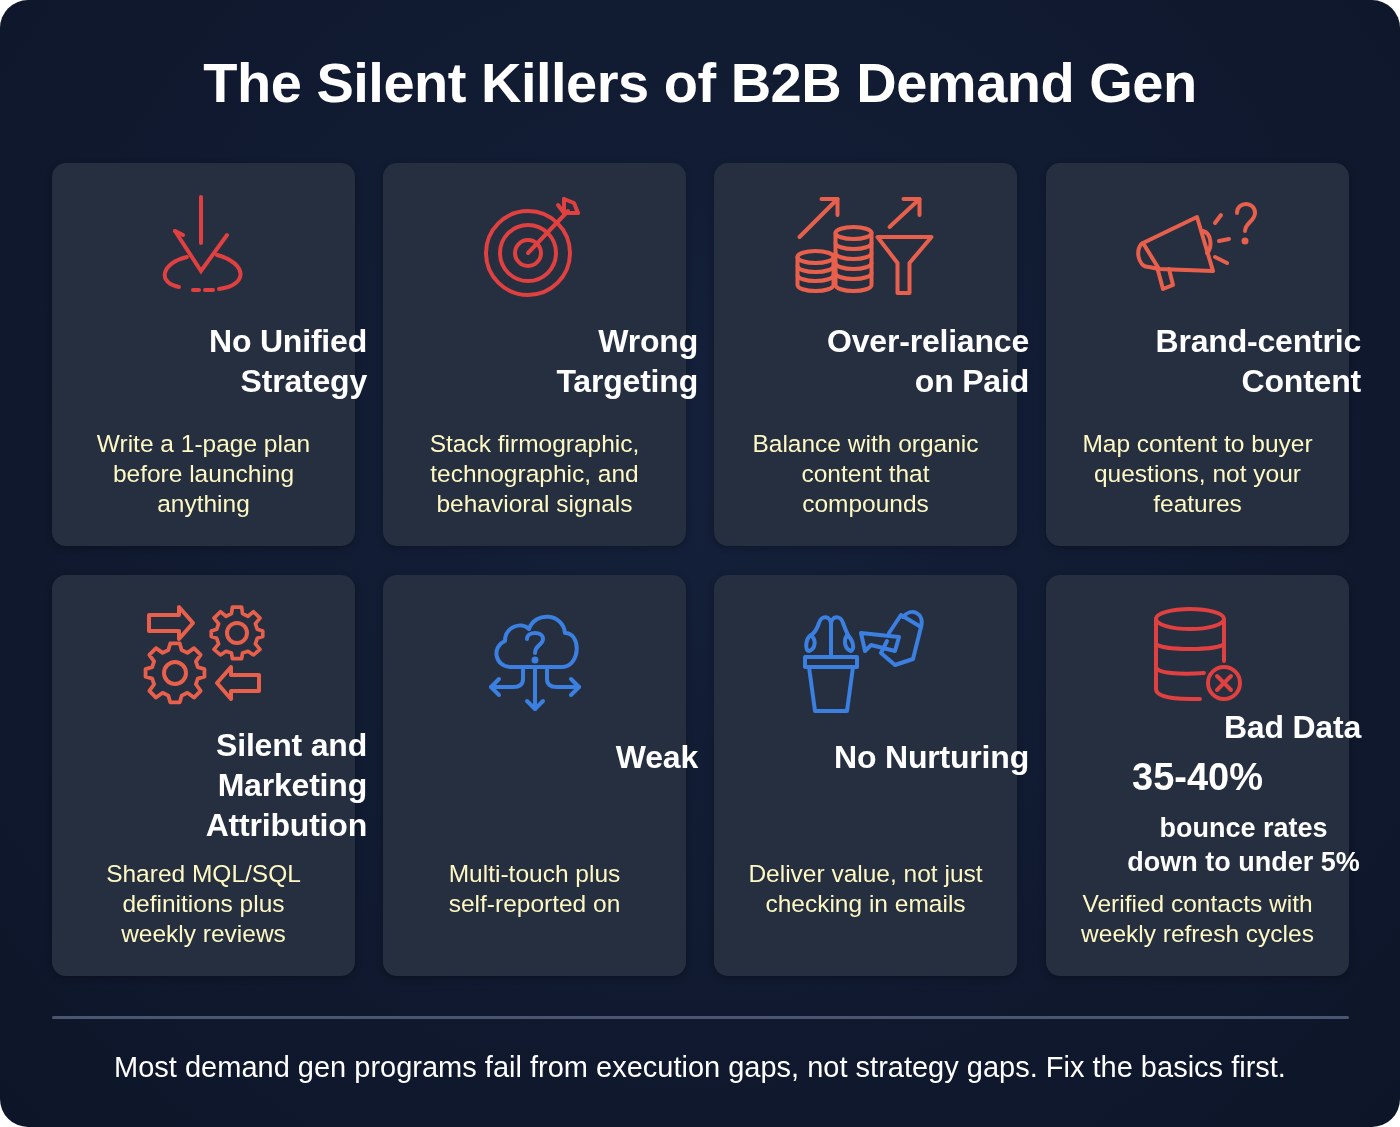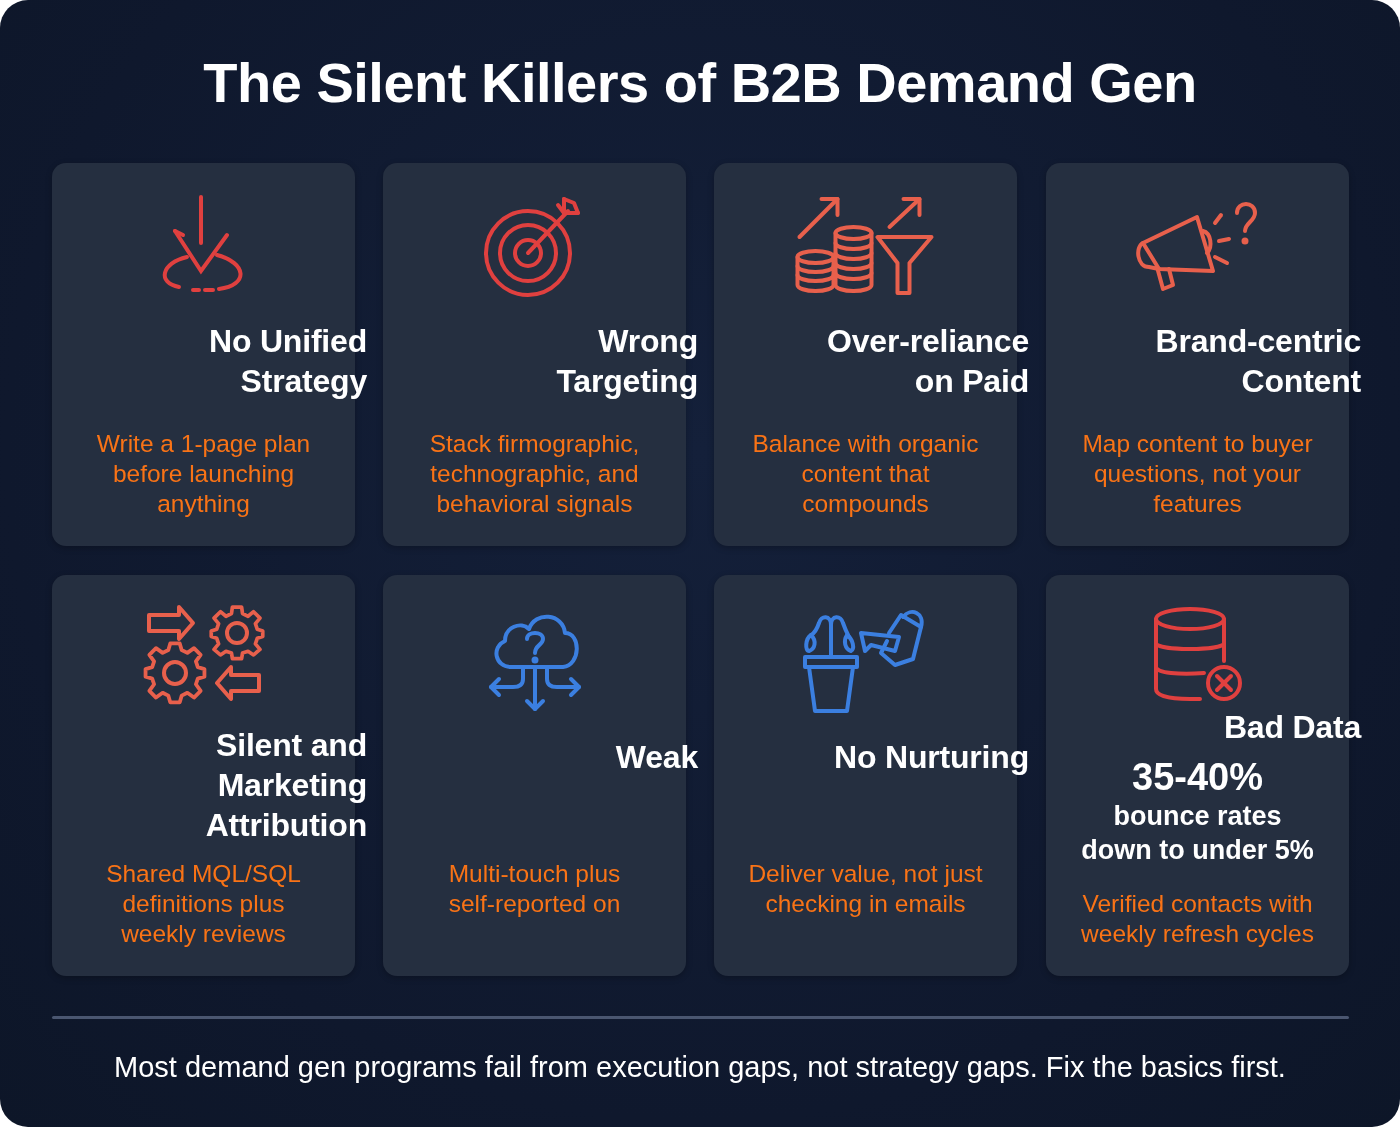--- a/index.html
+++ b/index.html
@@ -21,21 +21,21 @@
   .row1 { top: 163px; height: 383px; }
   .row2 { top: 575px; height: 401px; }
   .c1 { left: 52px; } .c2 { left: 383px; } .c3 { left: 714px; } .c4 { left: 1046px; }
   .icon { position: absolute; left: 50%; transform: translateX(-50%); }
   .icon svg { display: block; }
   .card-title {
     position: absolute; left: 0; width: 100%; text-align: right; color: #ffffff;
     font-weight: 700; font-size: 32px; line-height: 40px; letter-spacing: -0.2px; margin-left: 12px;
   }
   .card-desc {
-    position: absolute; left: 0; width: 100%; text-align: center; color: #f97316;
+    position: absolute; left: 0; width: 100%; text-align: center; color: #fef9c3;
     font-size: 24.5px; line-height: 30px;
   }
   .stat-big {
     position: absolute; left: 0; width: 100%; text-align: center; color: #ffffff;
     font-weight: 700; font-size: 38px; line-height: 54px;
   }
   .stat-sub {
     position: absolute; left: 0; width: 100%; text-align: center; color: #ffffff;
     font-weight: 700; font-size: 27px; line-height: 34px;
   }
@@ -247,21 +247,21 @@
         <path d="M6,62 C6,68 30,70 54,68"></path>
         <circle cx="74" cy="78" r="16"></circle>
         <line x1="67" y1="71" x2="81" y2="85"></line>
         <line x1="81" y1="71" x2="67" y2="85"></line>
       </svg>
     </div>
     <div class="card-title" style="top:132px;">
       <div>Bad Data</div>
     </div>
     <div class="stat-big" style="top:175px;">35-40%</div>
-    <div class="stat-sub" style="top:224px;">
+    <div class="stat-sub" style="top:236px;padding-left:46px;">
       <div>bounce rates</div>
         <div>down to under 5%</div>
     </div>
     <div class="card-desc" style="top:314px;">
       <div>Verified contacts with</div>
         <div>weekly refresh cycles</div>
     </div>
   </div>
 
   <div class="divider"></div>

